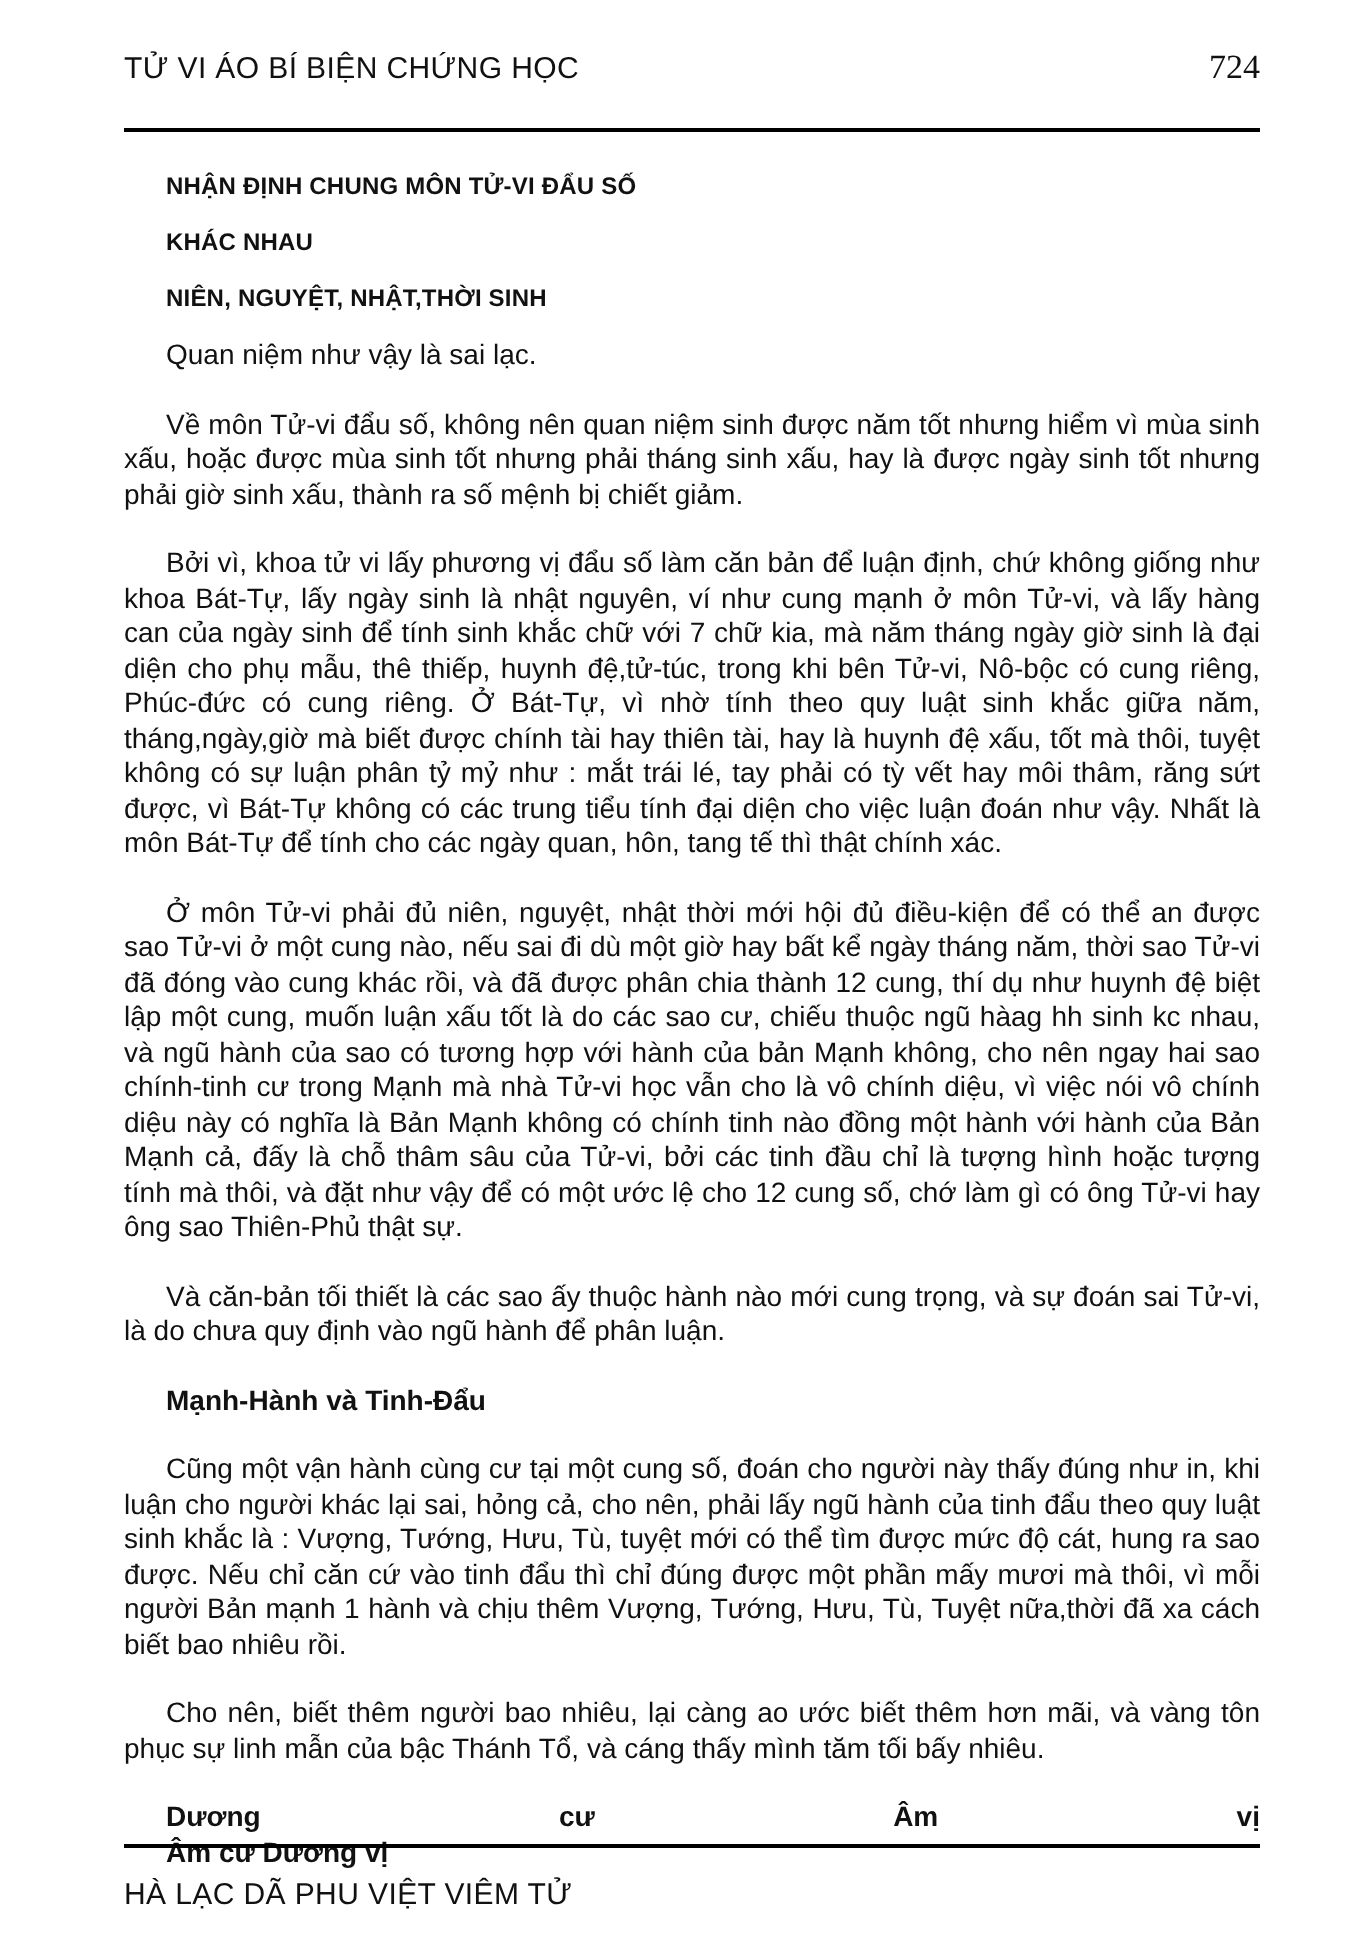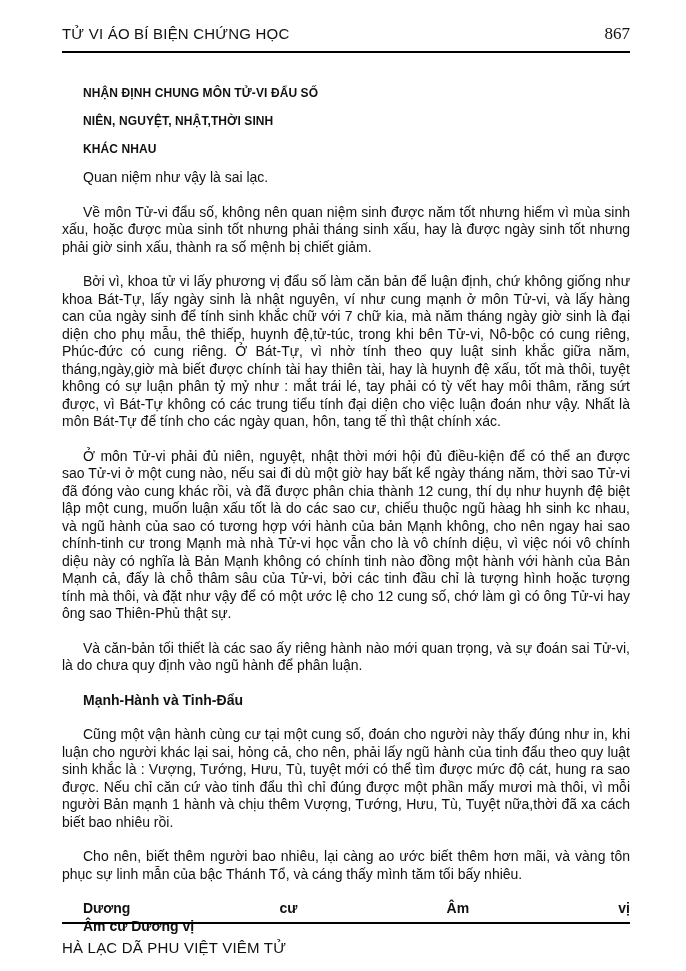--- a/index.html
+++ b/index.html
@@ -19,21 +19,21 @@
   
   .page-header {
     position: absolute;
     top: 24px;
     left: 62px;
     right: 56px;
     display: flex;
     justify-content: space-between;
     align-items: baseline;
     border-bottom: 2px solid #000000;
-    padding-bottom: 7px;
+    padding-bottom: 20px;
   }
   .header-title {
     font-size: 15px;
     letter-spacing: 0.2px;
   }
   .header-page-number {
     font-family: "Liberation Serif", serif;
     font-size: 17px;
   }
   
@@ -92,34 +92,34 @@
     letter-spacing: 0.2px;
   }
 </style>
 </head>
 <body>
 
 <div class="page">
 
   <div class="page-header">
     <span class="header-title">TỬ VI ÁO BÍ BIỆN CHỨNG HỌC</span>
-    <span class="header-page-number">867</span>
+    <span class="header-page-number">724</span>
   </div>
 
   <div class="content">
 
     <div class="doc-heading first">NHẬN ĐỊNH CHUNG MÔN TỬ-VI ĐẨU SỐ</div>
+    <div class="doc-heading">KHÁC NHAU</div>
     <div class="doc-heading">NIÊN, NGUYỆT, NHẬT,THỜI SINH</div>
-    <div class="doc-heading">KHÁC NHAU</div>
 
     <p class="paragraph">Quan niệm như vậy là sai lạc.</p>
     <p class="paragraph">Về môn Tử-vi đẩu số, không nên quan niệm sinh được năm tốt nhưng hiểm vì mùa sinh xấu, hoặc được mùa sinh tốt nhưng phải tháng sinh xấu, hay là được ngày sinh tốt nhưng phải giờ sinh xấu, thành ra số mệnh bị chiết giảm.</p>
     <p class="paragraph">Bởi vì, khoa tử vi lấy phương vị đẩu số làm căn bản để luận định, chứ không giống như khoa Bát-Tự, lấy ngày sinh là nhật nguyên, ví như cung mạnh ở môn Tử-vi, và lấy hàng can của ngày sinh để tính sinh khắc chữ với 7 chữ kia, mà năm tháng ngày giờ sinh là đại diện cho phụ mẫu, thê thiếp, huynh đệ,tử-túc, trong khi bên Tử-vi, Nô-bộc có cung riêng, Phúc-đức có cung riêng. Ở Bát-Tự, vì nhờ tính theo quy luật sinh khắc giữa năm, tháng,ngày,giờ mà biết được chính tài hay thiên tài, hay là huynh đệ xấu, tốt mà thôi, tuyệt không có sự luận phân tỷ mỷ như : mắt trái lé, tay phải có tỳ vết hay môi thâm, răng sứt được, vì Bát-Tự không có các trung tiểu tính đại diện cho việc luận đoán như vậy. Nhất là môn Bát-Tự để tính cho các ngày quan, hôn, tang tế thì thật chính xác.</p>
     <p class="paragraph">Ở môn Tử-vi phải đủ niên, nguyệt, nhật thời mới hội đủ điều-kiện để có thể an được sao Tử-vi ở một cung nào, nếu sai đi dù một giờ hay bất kể ngày tháng năm, thời sao Tử-vi đã đóng vào cung khác rồi, và đã được phân chia thành 12 cung, thí dụ như huynh đệ biệt lập một cung, muốn luận xấu tốt là do các sao cư, chiếu thuộc ngũ hàag hh sinh kc nhau, và ngũ hành của sao có tương hợp với hành của bản Mạnh không, cho nên ngay hai sao chính-tinh cư trong Mạnh mà nhà Tử-vi học vẫn cho là vô chính diệu, vì việc nói vô chính diệu này có nghĩa là Bản Mạnh không có chính tinh nào đồng một hành với hành của Bản Mạnh cả, đấy là chỗ thâm sâu của Tử-vi, bởi các tinh đầu chỉ là tượng hình hoặc tượng tính mà thôi, và đặt như vậy để có một ước lệ cho 12 cung số, chớ làm gì có ông Tử-vi hay ông sao Thiên-Phủ thật sự.</p>
-    <p class="paragraph">Và căn-bản tối thiết là các sao ấy riêng hành nào mới quan trọng, và sự đoán sai Tử-vi, là do chưa quy định vào ngũ hành để phân luận.</p>
+    <p class="paragraph">Và căn-bản tối thiết là các sao ấy thuộc hành nào mới cung trọng, và sự đoán sai Tử-vi, là do chưa quy định vào ngũ hành để phân luận.</p>
 
     <div class="subheading">Mạnh-Hành và Tinh-Đẩu</div>
 
     <p class="paragraph">Cũng một vận hành cùng cư tại một cung số, đoán cho người này thấy đúng như in, khi luận cho người khác lại sai, hỏng cả, cho nên, phải lấy ngũ hành của tinh đẩu theo quy luật sinh khắc là : Vượng, Tướng, Hưu, Tù, tuyệt mới có thể tìm được mức độ cát, hung ra sao được. Nếu chỉ căn cứ vào tinh đẩu thì chỉ đúng được một phần mấy mươi mà thôi, vì mỗi người Bản mạnh 1 hành và chịu thêm Vượng, Tướng, Hưu, Tù, Tuyệt nữa,thời đã xa cách biết bao nhiêu rồi.</p>
     <p class="paragraph">Cho nên, biết thêm người bao nhiêu, lại càng ao ước biết thêm hơn mãi, và vàng tôn phục sự linh mẫn của bậc Thánh Tổ, và cáng thấy mình tăm tối bấy nhiêu.</p>
 
     <div class="axiom">
       <div class="axiom-line1">
         <span>Dương</span>
         <span>cư</span>

